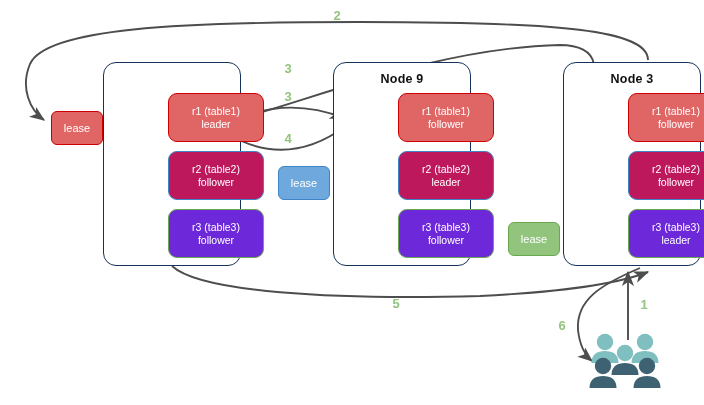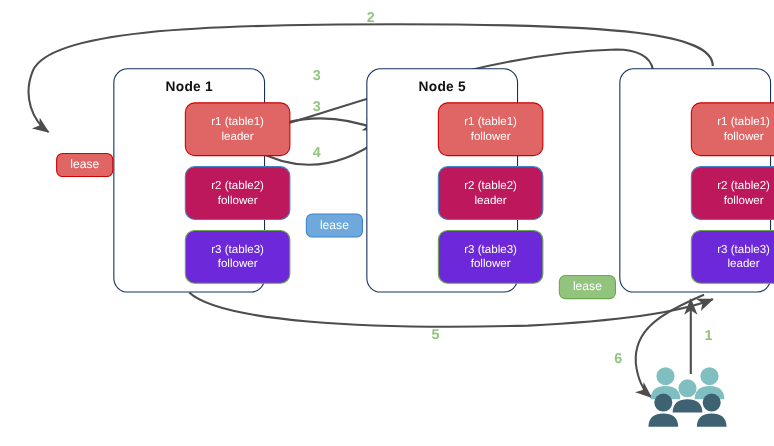--- a/index.html
+++ b/index.html
@@ -13,23 +13,23 @@
   .node-title{position:absolute;left:0;right:0;top:9px;text-align:center;
               font-size:12.5px;font-weight:bold;color:#111111;letter-spacing:.2px;}
   .rep{position:absolute;left:21px;width:96px;height:49px;border-radius:9px;
        box-sizing:border-box;display:flex;flex-direction:column;align-items:center;
        justify-content:center;color:#ffffff;font-size:10.5px;line-height:13px;
        text-align:center;margin-left:43px;}
   .rep.r1{background:#e06666;border:1.4px solid #cc0000;}
   .rep.r2{background:#be185d;border:1.4px solid #3d85c6;}
   .rep.r3{background:#6d28d9;border:1.4px solid #6aa84f;}
   .rep .l1,.rep .l2{display:block;}
-  .lease{position:absolute;height:22px;border-radius:6px;box-sizing:border-box;
+  .lease{position:absolute;height:34px;border-radius:6px;box-sizing:border-box;
          display:flex;align-items:center;justify-content:center;color:#ffffff;
-         font-size:11px;z-index:3;margin-top:28px;}
+         font-size:11px;z-index:3;}
   .lease.red{background:#e06666;border:1.4px solid #cc0000;}
   .lease.blue{background:#6fa8dc;border:1.4px solid #3d85c6;}
   .lease.green{background:#93c47d;border:1.4px solid #6aa84f;}
   .step{position:absolute;color:#93c47d;font-size:13px;font-weight:bold;z-index:4;
         text-align:center;}
   .people{position:absolute;z-index:3;}
 </style>
 </head>
 <body>
 
@@ -51,52 +51,52 @@
     <path d="M346,126 C305,156 265,156 228,134" fill="none" stroke="#4d4d4d" stroke-width="1.9" marker-end="url(#ah)"></path>
 
     <path d="M172,266 C200,292 330,300 480,296 C560,292 615,285 648,272" fill="none" stroke="#4d4d4d" stroke-width="1.9" marker-end="url(#ah)"></path>
 
     <path d="M628,340 L628,272" fill="none" stroke="#4d4d4d" stroke-width="1.9" marker-end="url(#ah)"></path>
 
     <path d="M640,268 C600,285 576,300 578,330 C580,348 586,356 592,361" fill="none" stroke="#4d4d4d" stroke-width="1.9" marker-end="url(#ah)"></path>
   </svg>
 
   <div class="node-box" style="left:103px;top:62px;width:138px;height:204px;">
-    <div class="node-title">Node 1</div>
     <div class="rep r1" style="top:30px;">
       <span class="l1">r1 (table1)</span>
       <span class="l2">leader</span>
     </div>
     <div class="rep r2" style="top:88px;">
       <span class="l1">r2 (table2)</span>
       <span class="l2">follower</span>
     </div>
     <div class="rep r3" style="top:146px;">
       <span class="l1">r3 (table3)</span>
       <span class="l2">follower</span>
     </div>
   </div>
 
   <div class="node-box" style="left:333px;top:62px;width:138px;height:204px;">
-    <div class="node-title">Node 5</div>
+    <div class="node-title">Node 9</div>
     <div class="rep r1" style="top:30px;">
       <span class="l1">r1 (table1)</span>
       <span class="l2">follower</span>
     </div>
     <div class="rep r2" style="top:88px;">
       <span class="l1">r2 (table2)</span>
       <span class="l2">leader</span>
     </div>
     <div class="rep r3" style="top:146px;">
       <span class="l1">r3 (table3)</span>
       <span class="l2">follower</span>
     </div>
   </div>
 
   <div class="node-box" style="left:563px;top:62px;width:138px;height:204px;">
+    <div class="node-title">Node 3</div>
     <div class="rep r1" style="top:30px;">
       <span class="l1">r1 (table1)</span>
       <span class="l2">follower</span>
     </div>
     <div class="rep r2" style="top:88px;">
       <span class="l1">r2 (table2)</span>
       <span class="l2">follower</span>
     </div>
     <div class="rep r3" style="top:146px;">
       <span class="l1">r3 (table3)</span>

